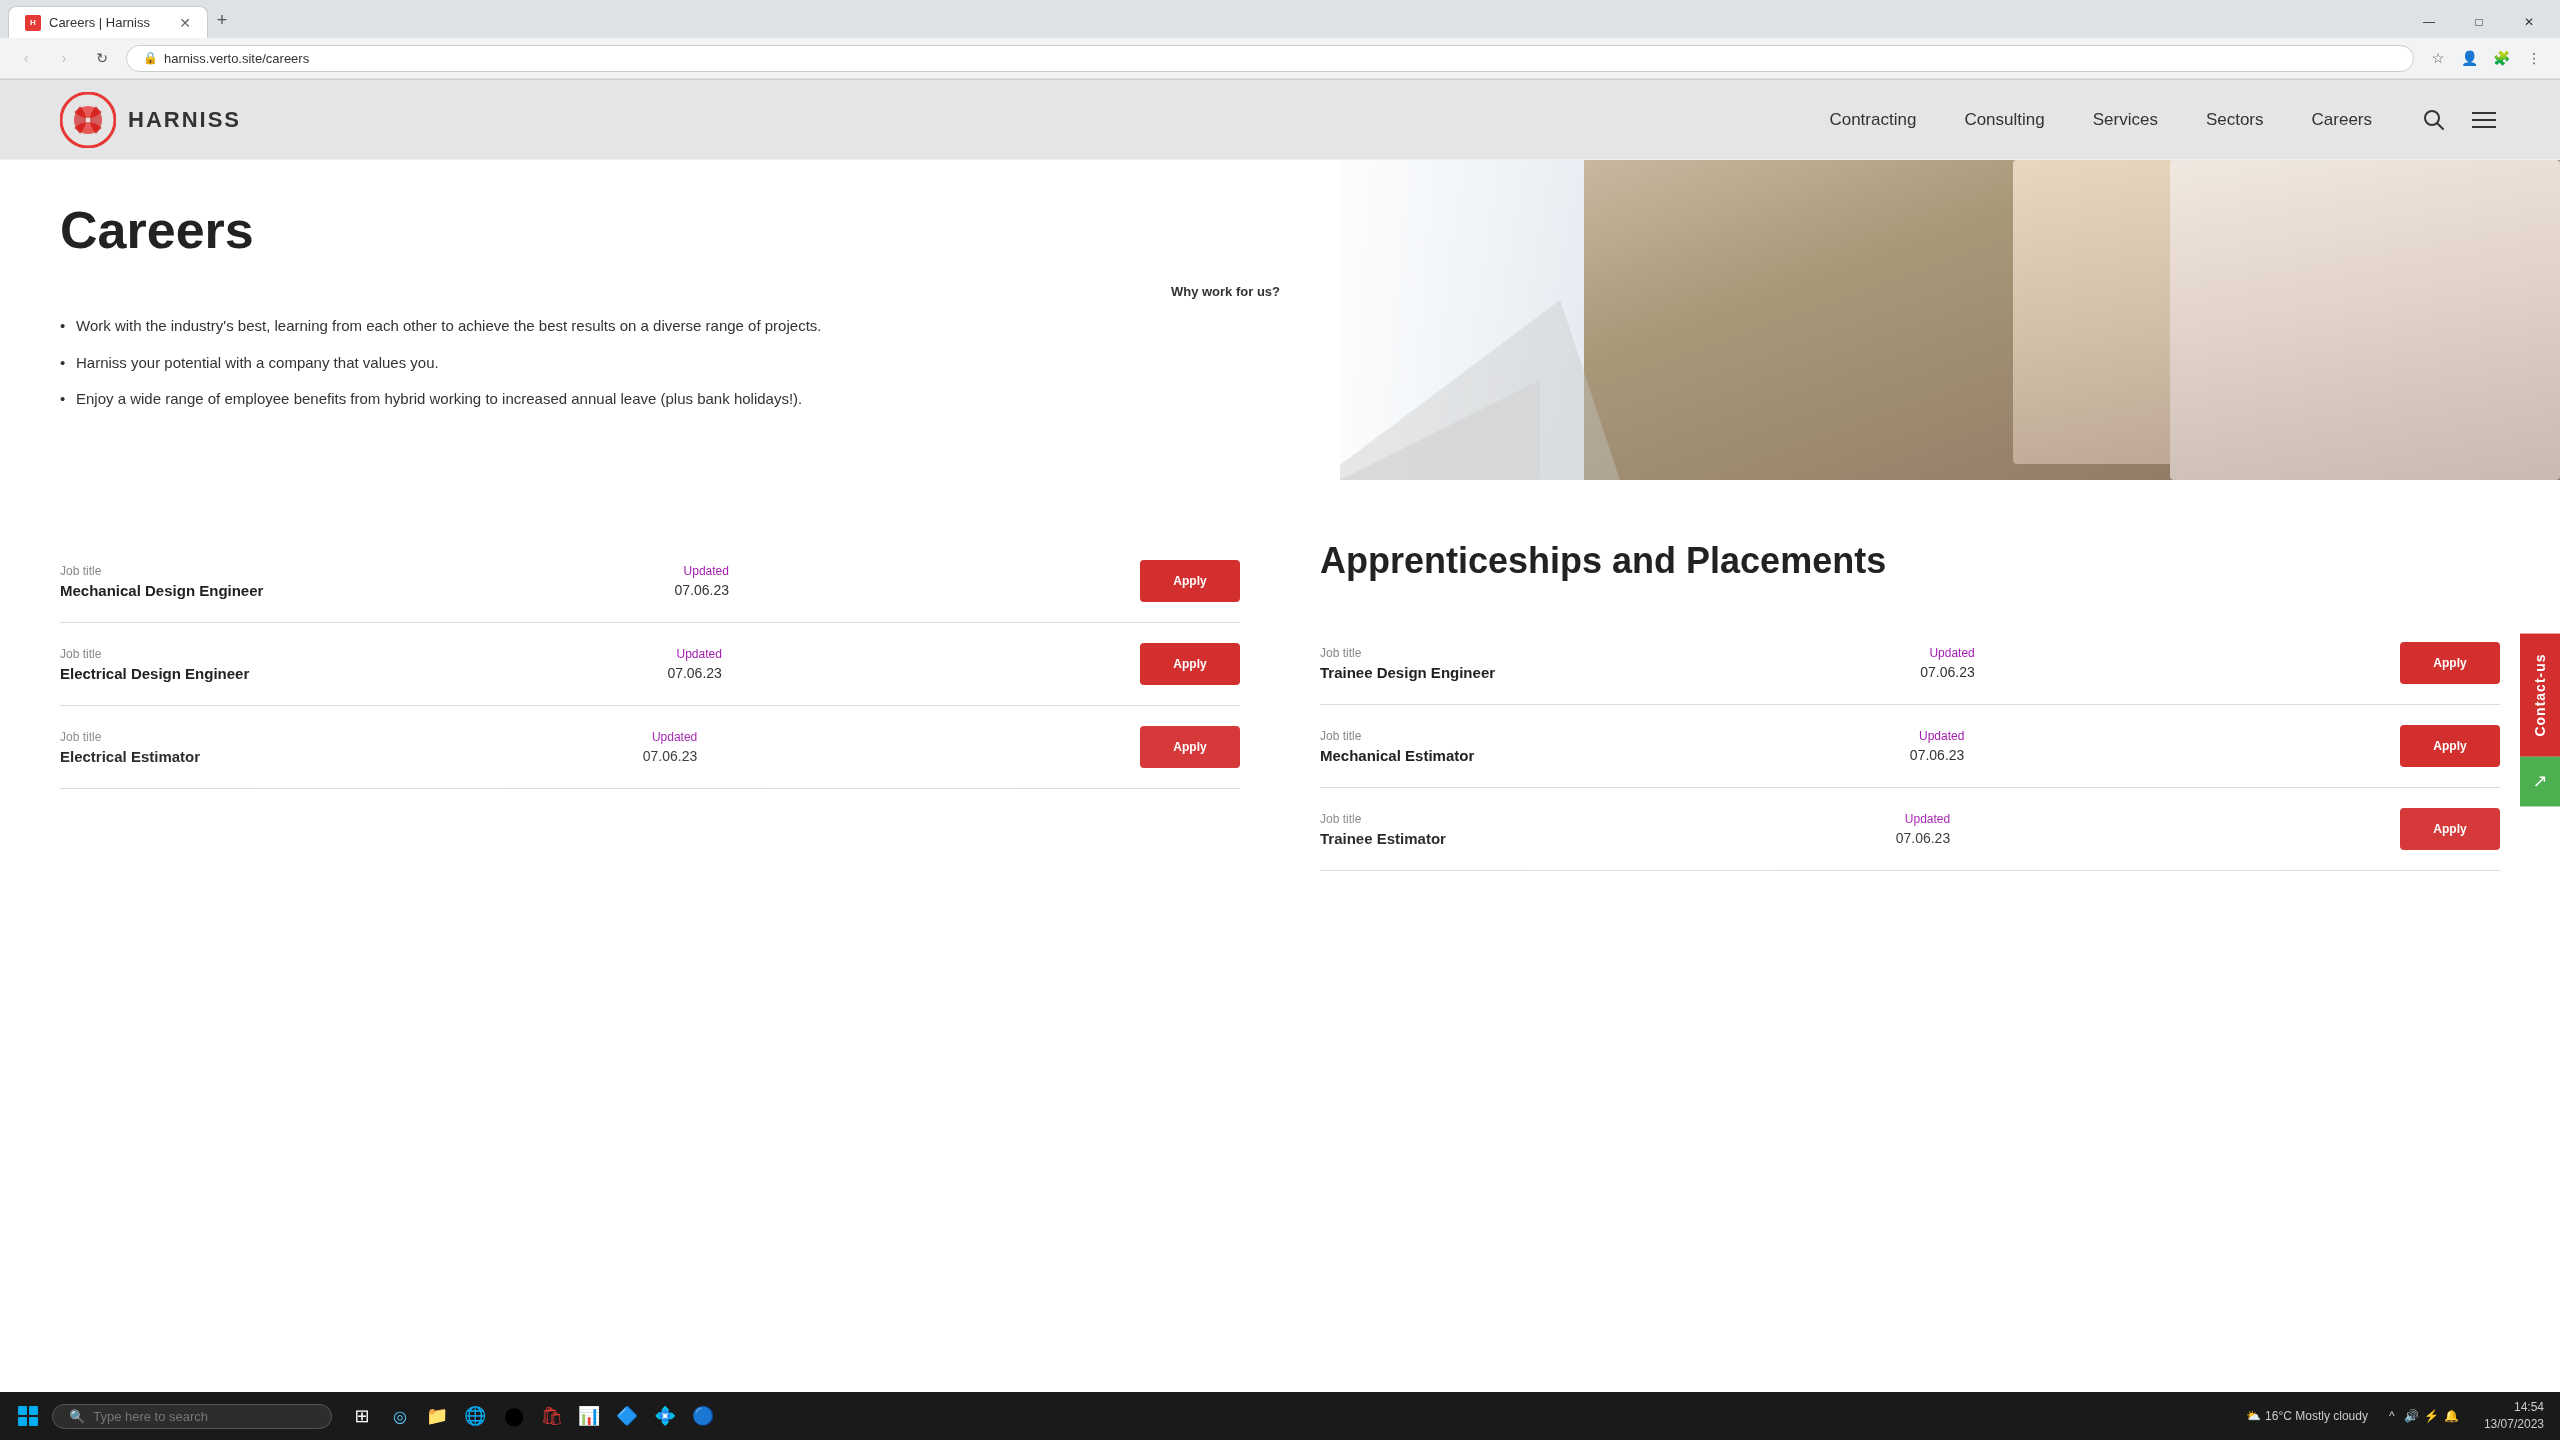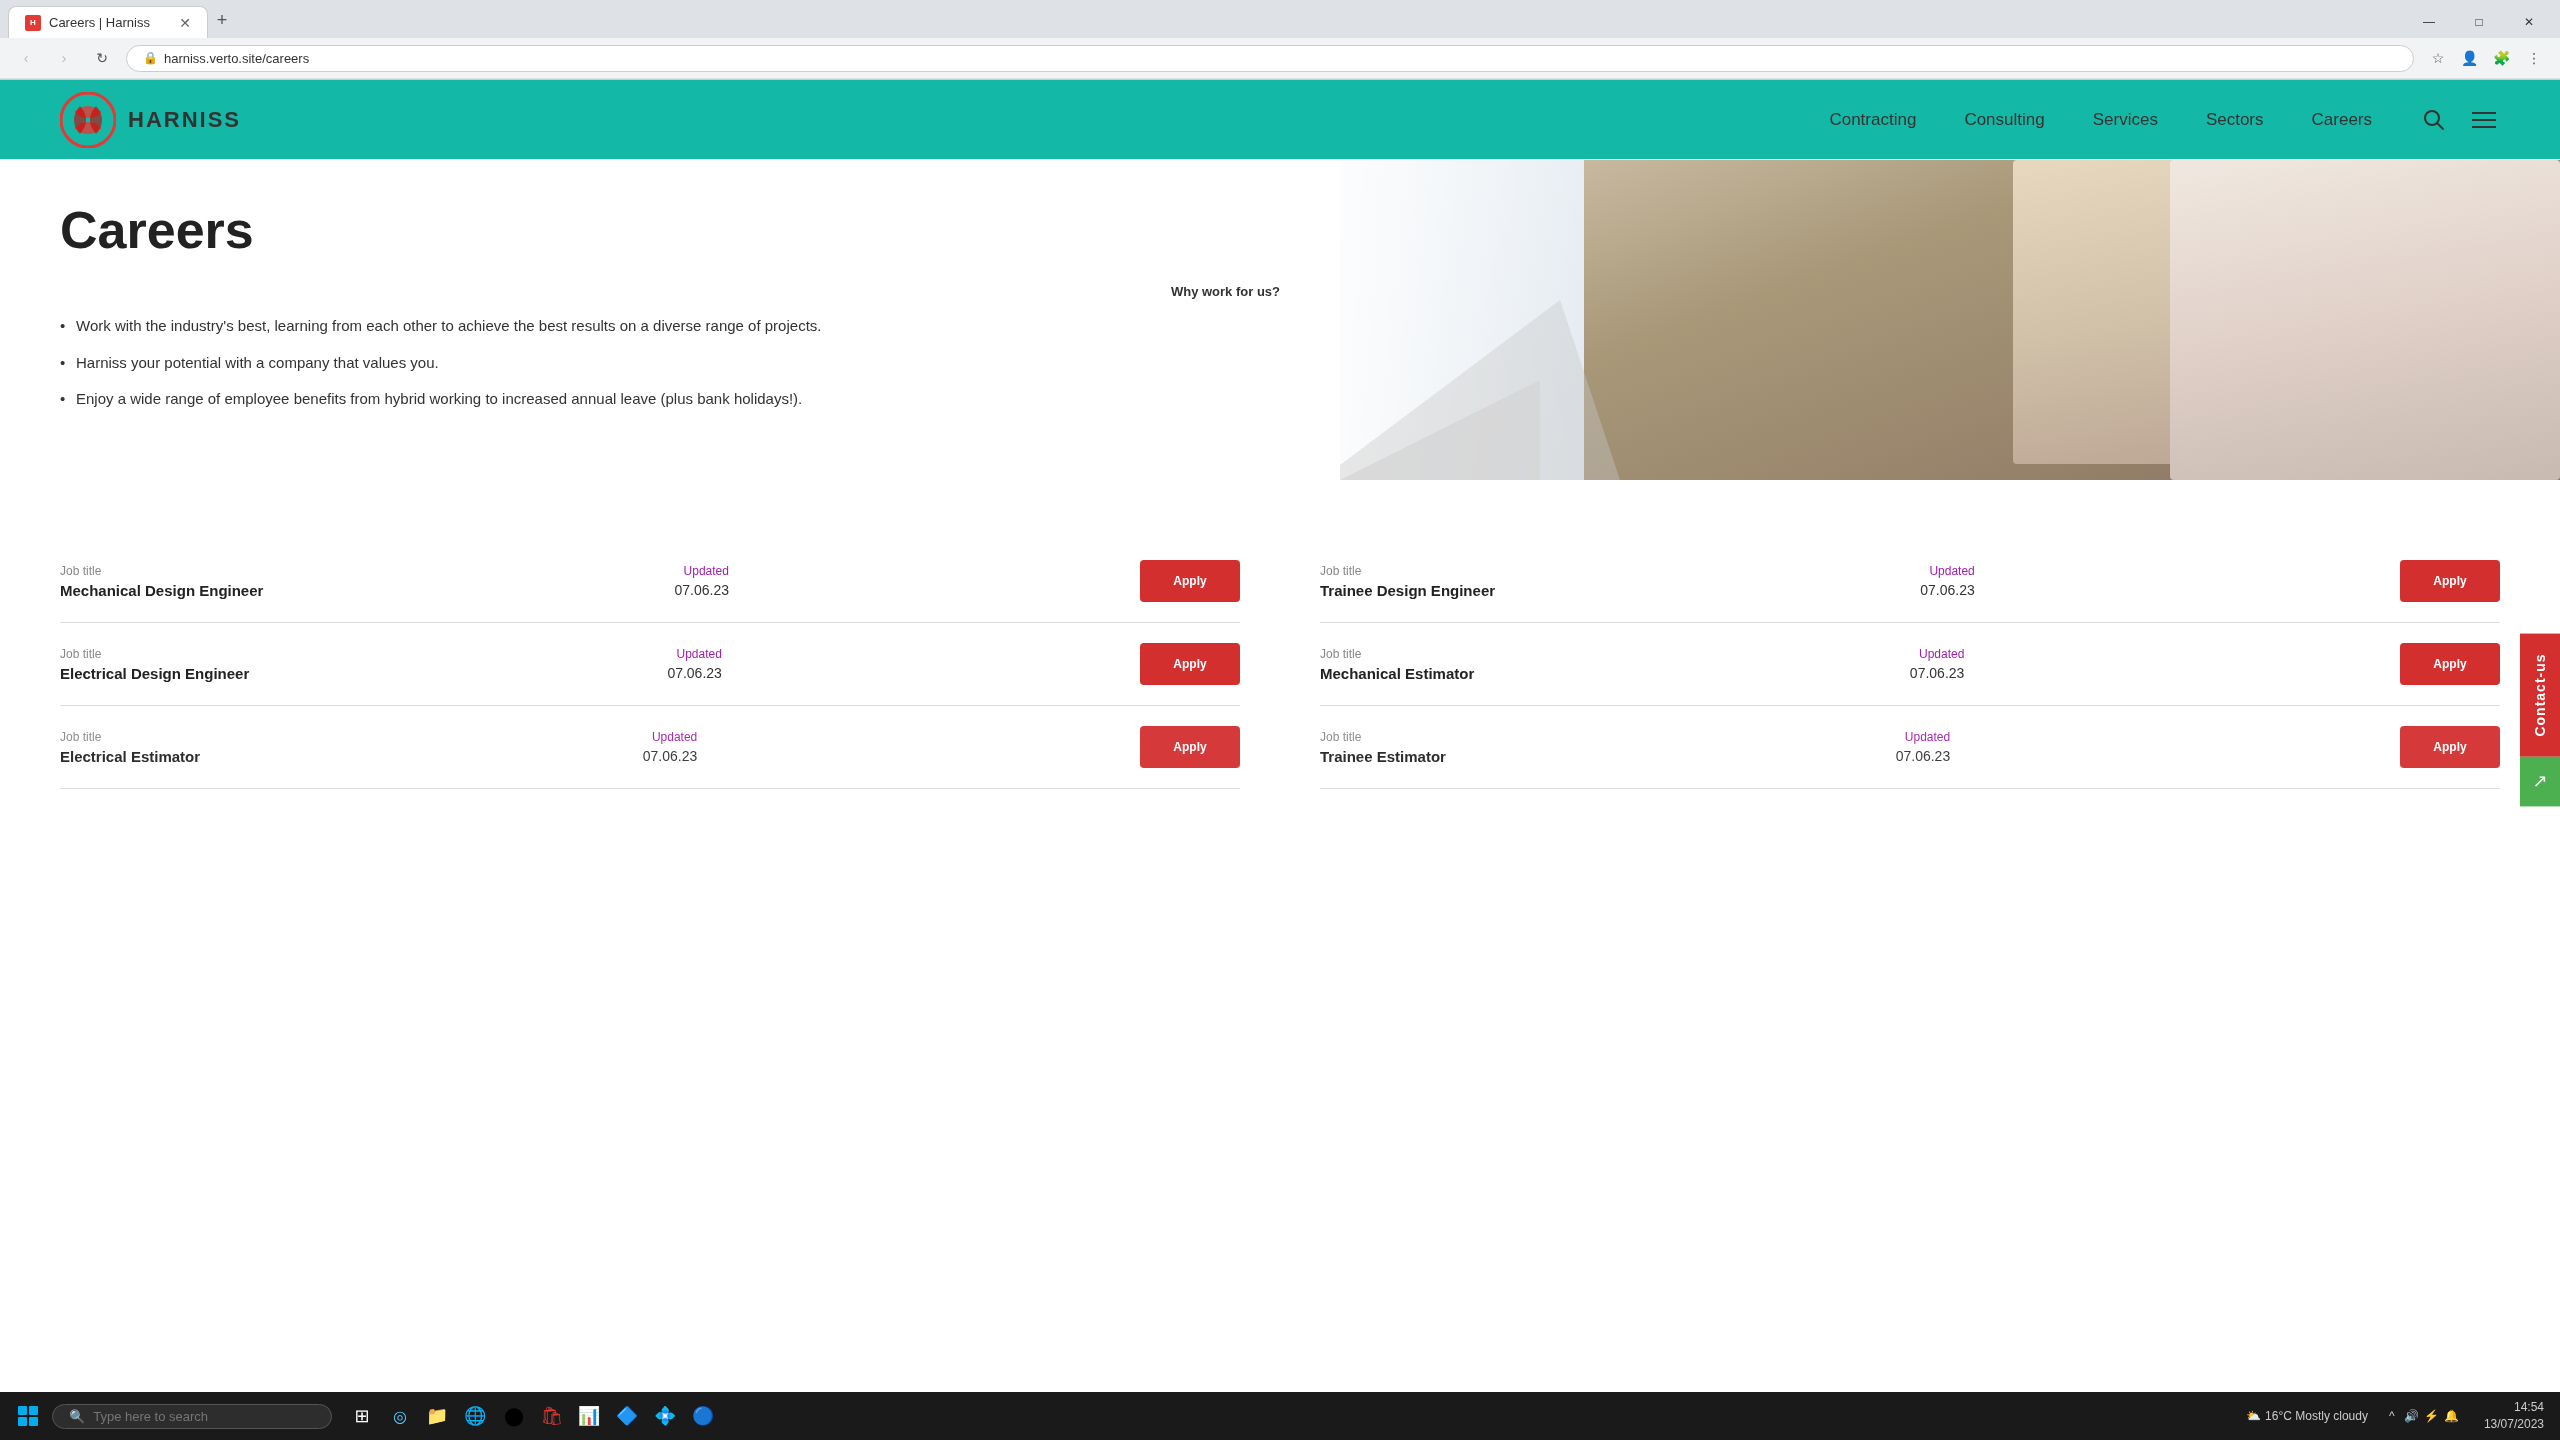--- a/index.html
+++ b/index.html
@@ -112,21 +112,21 @@
     .website { background: #fff; }
 
     
     .site-nav {
       display: flex;
       align-items: center;
       padding: 0 60px;
       height: 80px;
       border-bottom: 1px solid #eee;
       position: relative;
-      background: #14b8a6;
+      background: #e5e5e5;
     }
     .logo {
       display: flex;
       align-items: center;
       gap: 12px;
       margin-right: auto;
     }
     .logo-icon {
       width: 56px;
       height: 56px;
@@ -589,20 +589,21 @@
           </div>
           <div class="job-updated">
             <div class="updated-label">Updated</div>
             <div class="updated-date">07.06.23</div>
           </div>
           <button class="apply-btn">Apply</button>
         </div>
       </div>
 
       <div>
+        <h2 class="section-title">Apprenticeships and Placements</h2>
 
         <div class="job-listing">
           <div class="job-info">
             <div class="job-label">Job title</div>
             <div class="job-title">Trainee Design Engineer</div>
           </div>
           <div class="job-updated">
             <div class="updated-label">Updated</div>
             <div class="updated-date">07.06.23</div>
           </div>

